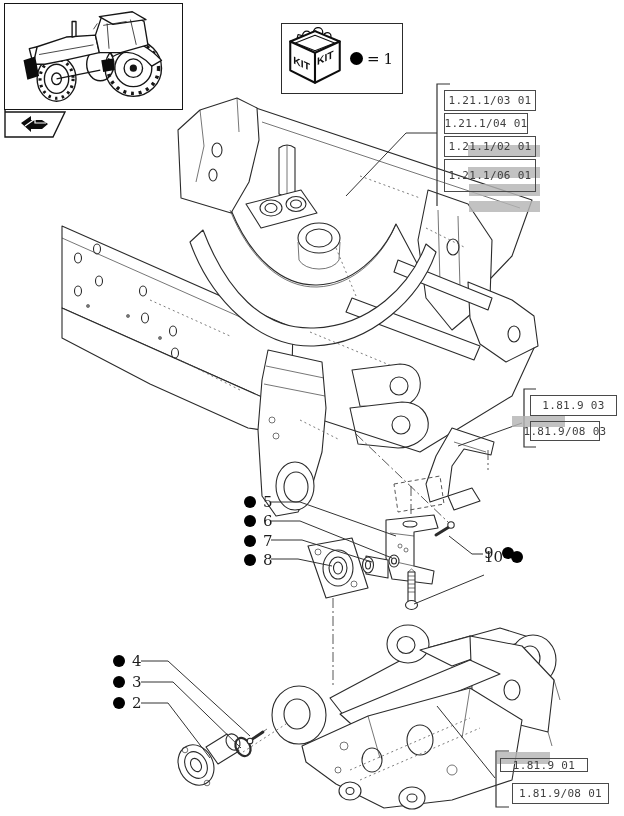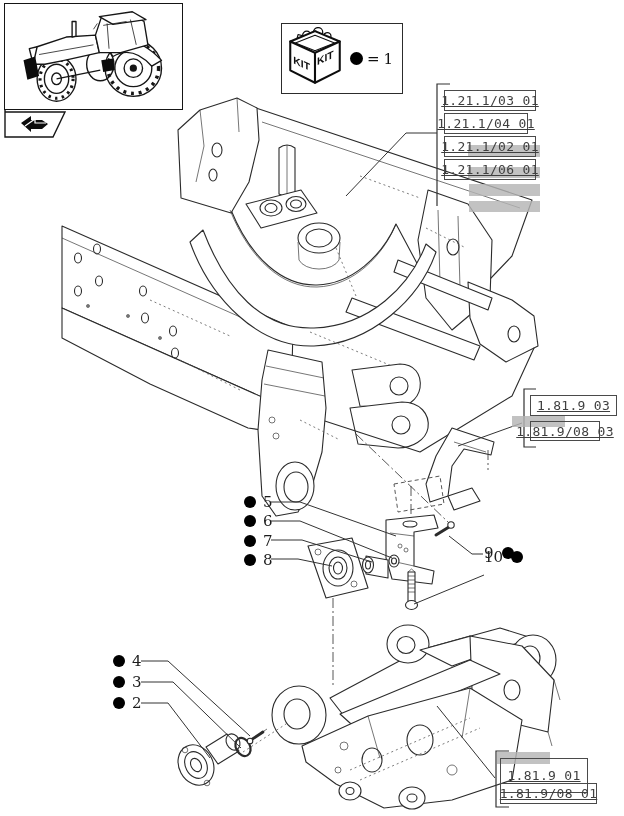--- a/index.html
+++ b/index.html
@@ -22,21 +22,21 @@
   .kitbox{left:281px;top:23px;width:122px;height:71px;border:1.5px solid #2c2c2c;background:#fff;z-index:3;
           display:flex;align-items:center;}
   .kitlegend{display:flex;align-items:center;gap:4px;margin-left:2px;
              font-family:"DejaVu Serif","Liberation Serif",serif;font-size:15px;color:#111;}
   .dot{width:13px;height:13px;border-radius:50%;background:#000;flex:0 0 auto;}
   .dot.sm{width:12px;height:12px;}
   .graybar{position:absolute;background:var(--hl,#b5b5b5);opacity:.82;z-index:4;}
   .refbox{position:absolute;box-sizing:border-box;border:1px solid #4a4a4a;z-index:5;background:transparent;
           display:flex;align-items:center;justify-content:center;
           font-family:"DejaVu Sans Mono","Liberation Mono",monospace;
-          font-size:13px;letter-spacing:.3px;color:#3f3f3f;white-space:nowrap;cursor:pointer;text-decoration:underline;}
+          font-size:11px;letter-spacing:.3px;color:#3f3f3f;white-space:nowrap;cursor:pointer;}
   .callout{position:absolute;display:flex;align-items:center;gap:7px;z-index:5;
            font-family:"DejaVu Serif","Liberation Serif",serif;font-size:15px;color:#1c1c1c;line-height:14px;}
   .callout.rev{gap:8px;}
   svg.layer{position:absolute;left:0;top:0;z-index:2;}
 </style>
 </head>
 <body>
 
 <div id="canvas">
 
@@ -286,27 +286,27 @@
   <div class="graybar" style="left:468px;top:145px;width:72px;height:12px"></div>
   <div class="graybar" style="left:468px;top:167px;width:72px;height:11px"></div>
   <div class="graybar" style="left:469px;top:184px;width:71px;height:12px"></div>
   <div class="graybar" style="left:469px;top:201px;width:71px;height:11px"></div>
   <div class="graybar" style="left:512px;top:416px;width:53px;height:11px"></div>
   <div class="graybar" style="left:497px;top:752px;width:53px;height:12px"></div>
 
   <div class="refbox" style="left:444px;top:90px;width:92px;height:21px">1.21.1/03 01</div>
   <div class="refbox" style="left:444px;top:113px;width:84px;height:21px">1.21.1/04 01</div>
   <div class="refbox" style="left:444px;top:136px;width:92px;height:21px">1.21.1/02 01</div>
-  <div class="refbox" style="left:444px;top:159px;width:92px;height:21px">1.21.1/06 01</div>
+  <div class="refbox" style="left:444px;top:159px;width:92px;height:33px">1.21.1/06 01</div>
 
   <div class="refbox" style="left:530px;top:395px;width:87px;height:21px">1.81.9 03</div>
   <div class="refbox" style="left:530px;top:421px;width:70px;height:20px">1.81.9/08 03</div>
 
-  <div class="refbox" style="left:500px;top:758px;width:88px;height:35px">1.81.9 01</div>
-  <div class="refbox" style="left:500px;top:783px;width:97px;height:21px">1.81.9/08 01</div>
+  <div class="refbox" style="left:500px;top:758px;width:88px;height:14px">1.81.9 01</div>
+  <div class="refbox" style="left:512px;top:783px;width:97px;height:21px">1.81.9/08 01</div>
 
   <div class="callout" style="left:244px;top:495px">
     <span class="dot sm"></span>
     <span>5</span>
   </div>
   <div class="callout" style="left:244px;top:514px">
     <span class="dot sm"></span>
     <span>6</span>
   </div>
   <div class="callout" style="left:244px;top:534px">

